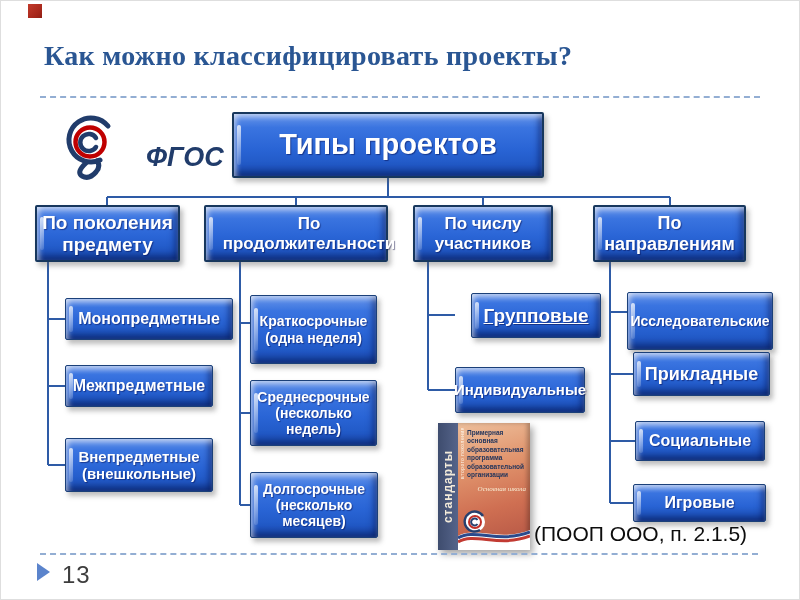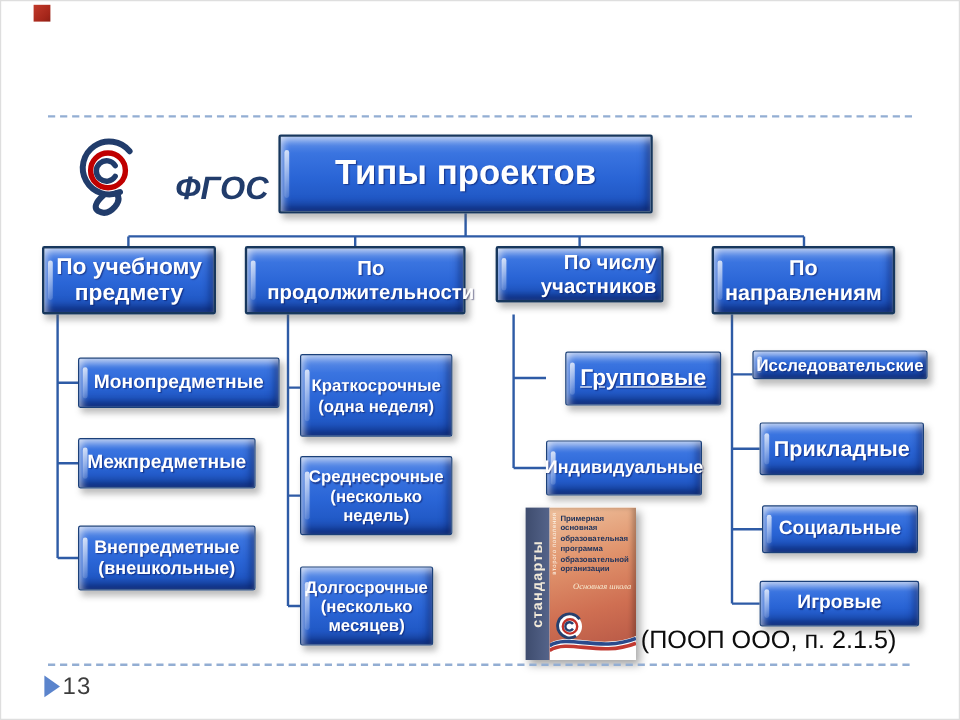--- a/index.html
+++ b/index.html
@@ -88,30 +88,31 @@
   .citation{
     position:absolute;left:534px;top:522px;font-size:21px;color:#0d0d0d;
     font-family:"Liberation Sans",sans-serif;
   }
 
   .footer-arrow{
     position:absolute;left:37px;top:563px;width:0;height:0;
     border-left:13px solid #5b84cc;border-top:9px solid transparent;border-bottom:9px solid transparent;
   }
   .page-number{
-    position:absolute;left:52px;top:561px;font-size:20px;color:#3d3d3d;letter-spacing:1px;
+    position:absolute;left:62px;top:561px;font-size:24px;color:#3d3d3d;letter-spacing:1px;
   }
 </style>
 </head>
 <body>
 
 <div class="slide">
 
   <div class="red-marker"></div>
 
+  <div class="slide-title">Как можно классифицировать проекты?</div>
   <div class="dashed-rule rule-top"></div>
 
   <div class="fgos-logo">
     <svg width="132" height="70" viewBox="0 0 132 70">
       <g fill="none" stroke-linecap="round">
         <path d="M52 14 A22 22 0 1 0 44 48" stroke="#213c6b" stroke-width="5"></path>
         <circle cx="34" cy="30" r="14.5" stroke="#c00000" stroke-width="4.5"></circle>
         <path d="M40 26 A8.5 8.5 0 1 0 40 35" stroke="#213c6b" stroke-width="4.5"></path>
         <path d="M30 51 Q20 60 26 64 Q33 68 40 60 Q45 54 41 49" stroke="#213c6b" stroke-width="5"></path>
       </g>
@@ -128,26 +129,26 @@
       M240 262 L240 505  M240 323 L250 323  M240 413 L250 413  M240 505 L250 505
       M428 262 L428 390  M428 315 L455 315  M428 390 L455 390
       M610 262 L610 503  M610 312 L627 312  M610 374 L633 374  M610 441 L635 441  M610 503 L633 503"></path>
   </svg>
 
   <div class="dbox" style="left:232px;top:112px;width:312px;height:66px;font-size:29px;">
     <span>Типы проектов</span>
   </div>
 
   <div class="dbox" style="left:35px;top:205px;width:145px;height:57px;font-size:19px;">
-    <span>По учебному предмету</span>
+    <span>По поколения предмету</span>
   </div>
   <div class="dbox" style="left:204px;top:205px;width:184px;height:57px;font-size:17px;padding-left:30px;">
     <span>По продолжительности</span>
   </div>
-  <div class="dbox" style="left:413px;top:205px;width:140px;height:47px;font-size:17px;text-align:right;">
+  <div class="dbox" style="left:413px;top:205px;width:140px;height:57px;font-size:17px;">
     <span>По числу участников</span>
   </div>
   <div class="dbox" style="left:593px;top:205px;width:153px;height:57px;font-size:18px;">
     <span>По направлениям</span>
   </div>
 
   <div class="dbox leaf" style="left:65px;top:298px;width:168px;height:42px;font-size:16px;">
     <span>Монопредметные</span>
   </div>
   <div class="dbox leaf" style="left:65px;top:365px;width:148px;height:42px;font-size:16px;">
@@ -156,32 +157,32 @@
   <div class="dbox leaf" style="left:65px;top:438px;width:148px;height:54px;font-size:15px;">
     <span>Внепредметные (внешкольные)</span>
   </div>
 
   <div class="dbox leaf" style="left:250px;top:295px;width:127px;height:69px;font-size:14px;">
     <span>Краткосрочные (одна неделя)</span>
   </div>
   <div class="dbox leaf" style="left:250px;top:380px;width:127px;height:66px;font-size:14px;">
     <span>Среднесрочные (несколько недель)</span>
   </div>
-  <div class="dbox leaf" style="left:250px;top:472px;width:111px;height:66px;font-size:14px;">
+  <div class="dbox leaf" style="left:250px;top:472px;width:128px;height:66px;font-size:14px;">
     <span>Долгосрочные (несколько месяцев)</span>
   </div>
 
   <div class="dbox leaf" style="left:471px;top:293px;width:130px;height:45px;font-size:19px;text-decoration:underline;">
     <span>Групповые</span>
   </div>
   <div class="dbox leaf" style="left:455px;top:367px;width:130px;height:46px;font-size:15px;">
     <span>Индивидуальные</span>
   </div>
 
-  <div class="dbox leaf" style="left:627px;top:292px;width:146px;height:24px;font-size:14px;">
+  <div class="dbox leaf" style="left:627px;top:292px;width:146px;height:58px;font-size:14px;">
     <span>Исследовательские</span>
   </div>
   <div class="dbox leaf" style="left:633px;top:352px;width:137px;height:44px;font-size:18px;">
     <span>Прикладные</span>
   </div>
   <div class="dbox leaf" style="left:635px;top:421px;width:130px;height:40px;font-size:16px;">
     <span>Социальные</span>
   </div>
   <div class="dbox leaf" style="left:633px;top:484px;width:133px;height:38px;font-size:16px;">
     <span>Игровые</span>

